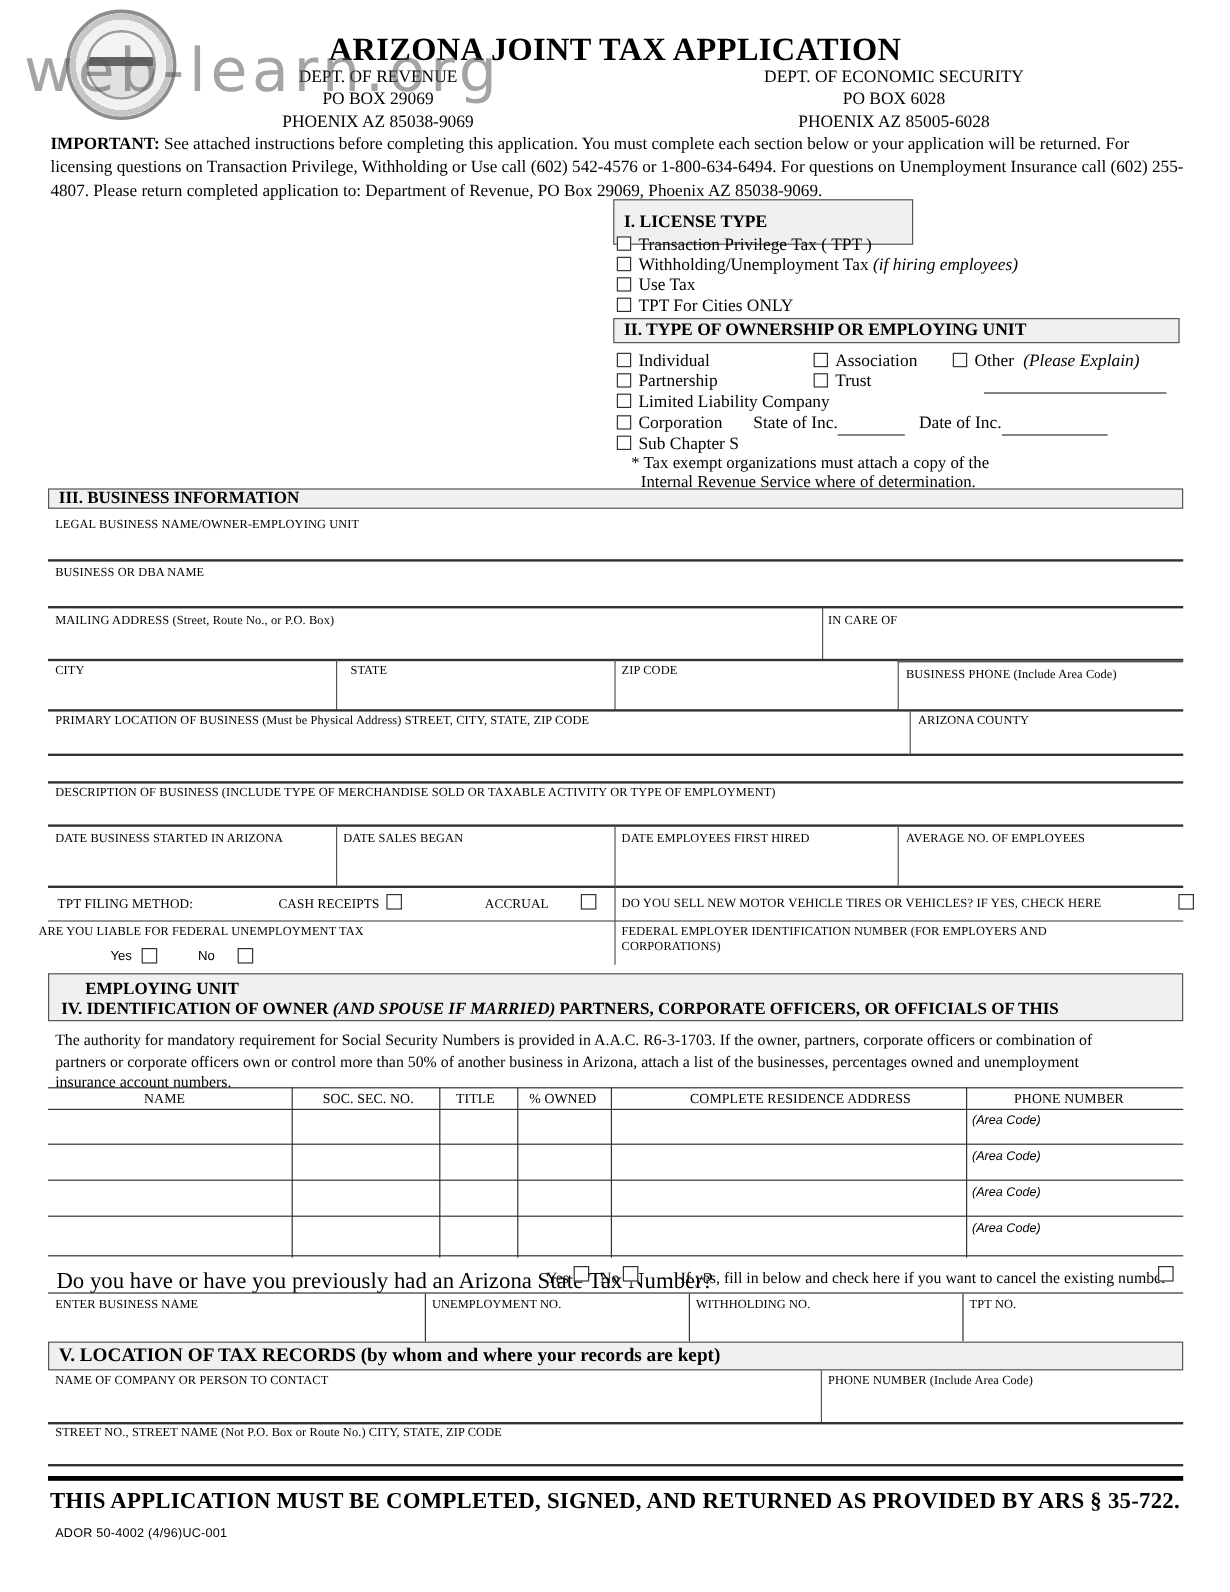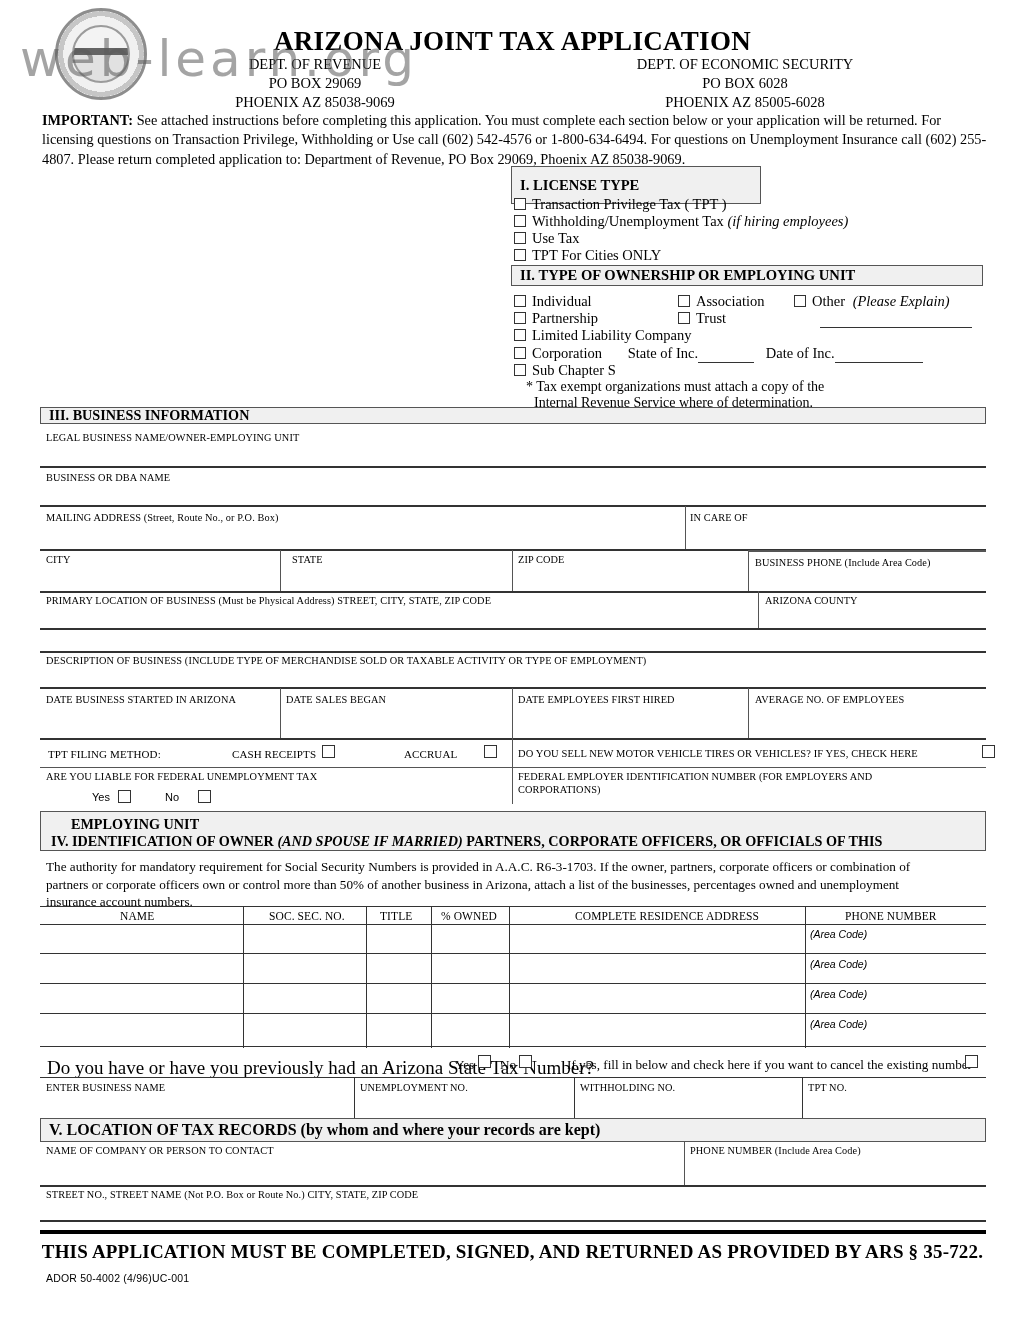--- a/index.html
+++ b/index.html
@@ -220,21 +220,21 @@
   <div class="lbl" style="left:232px; top:748px; font-size:11px;">CASH RECEIPTS</div>
   <div style="position:absolute; left:322px; top:745px;" class="cb cbw"></div>
   <div class="lbl" style="left:404px; top:748px; font-size:11px;">ACCRUAL</div>
   <div style="position:absolute; left:484px; top:745px;" class="cb cbw"></div>
 
   <div class="lbl" style="left:518px; top:748px; font-size:10.5px;">DO YOU SELL NEW MOTOR VEHICLE TIRES OR VEHICLES?  IF YES, CHECK HERE</div>
   <div style="position:absolute; left:982px; top:745px;" class="cb cbw"></div>
   <div class="v" style="left:512px; top:738px; height:66px;"></div>
   <div class="h" style="left:40px; top:767px; width:946px; height:1.3px;"></div>
 
-  <div class="lbl" style="left:46px; top:771px;">ARE YOU LIABLE FOR FEDERAL UNEMPLOYMENT TAX</div>
+  <div class="lbl" style="left:32px; top:771px;">ARE YOU LIABLE FOR FEDERAL UNEMPLOYMENT TAX</div>
   <div class="lblm" style="left:92px; top:791px; font-family:'Liberation Sans',sans-serif; font-size:11px;">Yes</div>
   <div style="position:absolute; left:118px; top:790px;" class="cb cbw"></div>
   <div class="lblm" style="left:165px; top:791px; font-family:'Liberation Sans',sans-serif; font-size:11px;">No</div>
   <div style="position:absolute; left:198px; top:790px;" class="cb cbw"></div>
 
   <div class="lbl" style="left:518px; top:771px;">FEDERAL EMPLOYER IDENTIFICATION NUMBER (FOR EMPLOYERS AND</div>
   <div class="lbl" style="left:518px; top:784px;">CORPORATIONS)</div>
 
   <div class="secbar" style="left:40px; top:811px; width:946px; height:40px; align-items:flex-start; padding-top:4px; display:block; padding-left:10px;">
     <div style="font-size:14.2px; font-weight:bold; padding-left:20px;">EMPLOYING UNIT</div>

